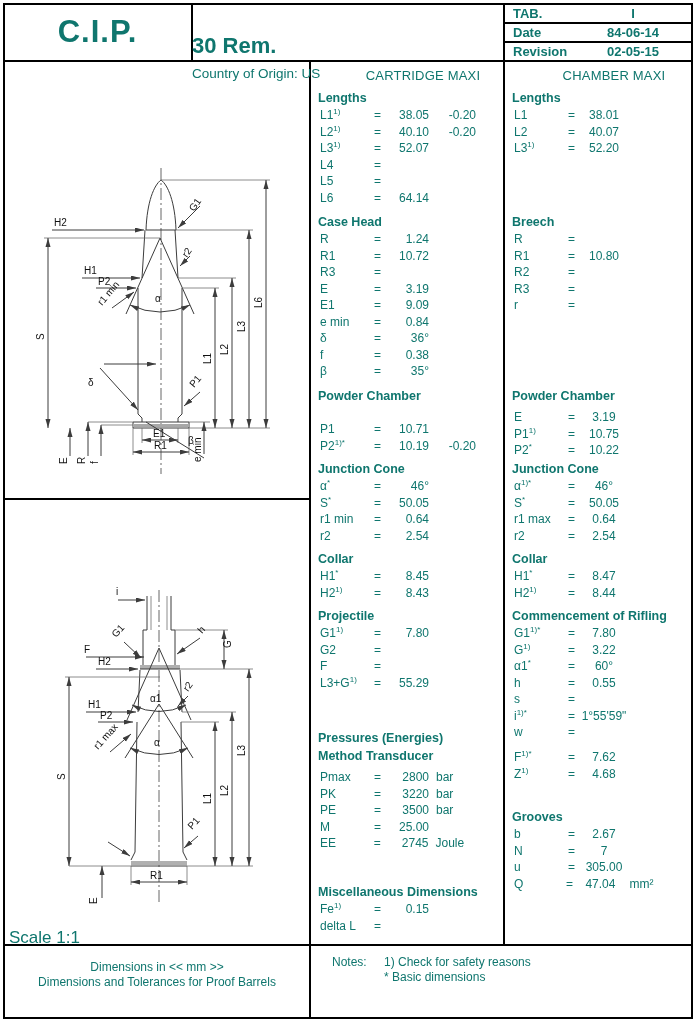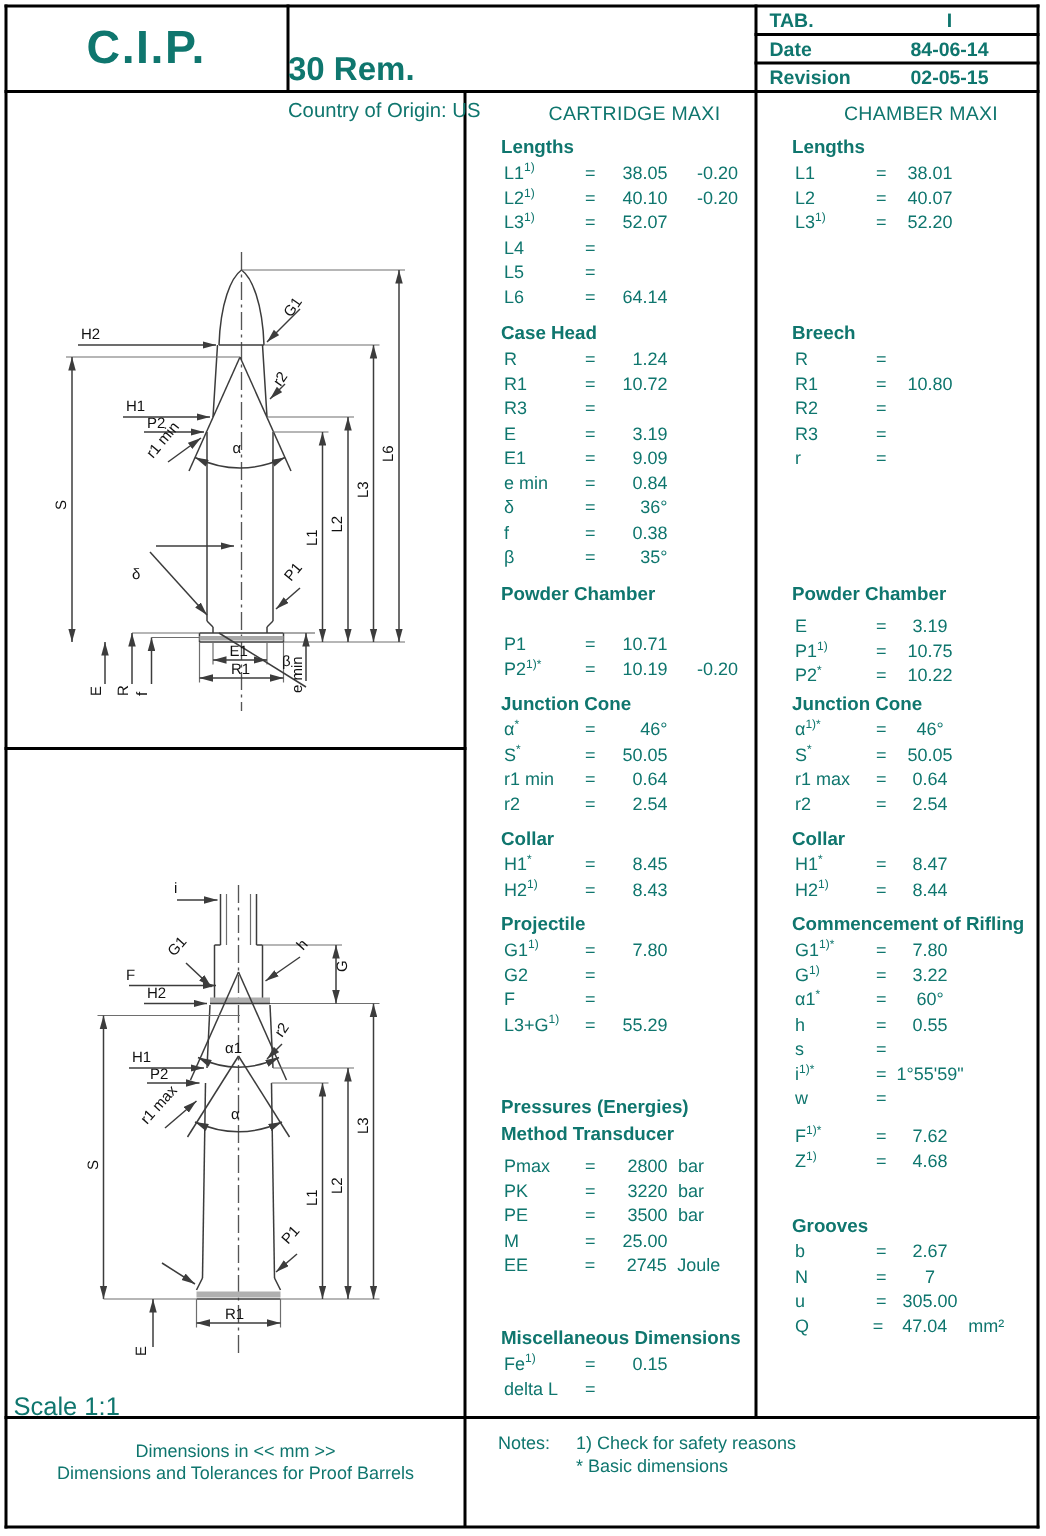--- a/index.html
+++ b/index.html
@@ -18,21 +18,21 @@
         font-size:13px;font-weight:bold;}
   .meta .ml{padding-left:9px;}
   .meta .mv{width:118px;margin-left:auto;text-align:center;}
 
   
   .col{position:absolute;top:61px;height:884px;}
   .col-cart{left:310px;width:194px;}
   .col-cham{left:504px;width:188px;}
   .col-title{position:absolute;top:7px;left:16px;width:100%;text-align:center;font-weight:normal;
              font-size:13px;letter-spacing:.2px;}
-  .sec{position:absolute;left:0;width:100%;padding-left:16px;}
+  .sec{position:absolute;left:0;width:100%;}
   .sec-title{font-weight:bold;font-size:12.5px;line-height:18px;padding-left:8px;white-space:nowrap;}
   .row{display:flex;align-items:baseline;height:16.5px;font-size:12px;padding-left:10px;white-space:nowrap;}
   .lbl{width:54px;}
   .lbl sup{font-size:8px;}
   .eq{width:13px;}
   .val{width:42px;text-align:right;}
   .col-cham .val{width:46px;text-align:center;}
   .unit{margin-left:7px;}
   .tol{width:40px;text-align:right;}
 

